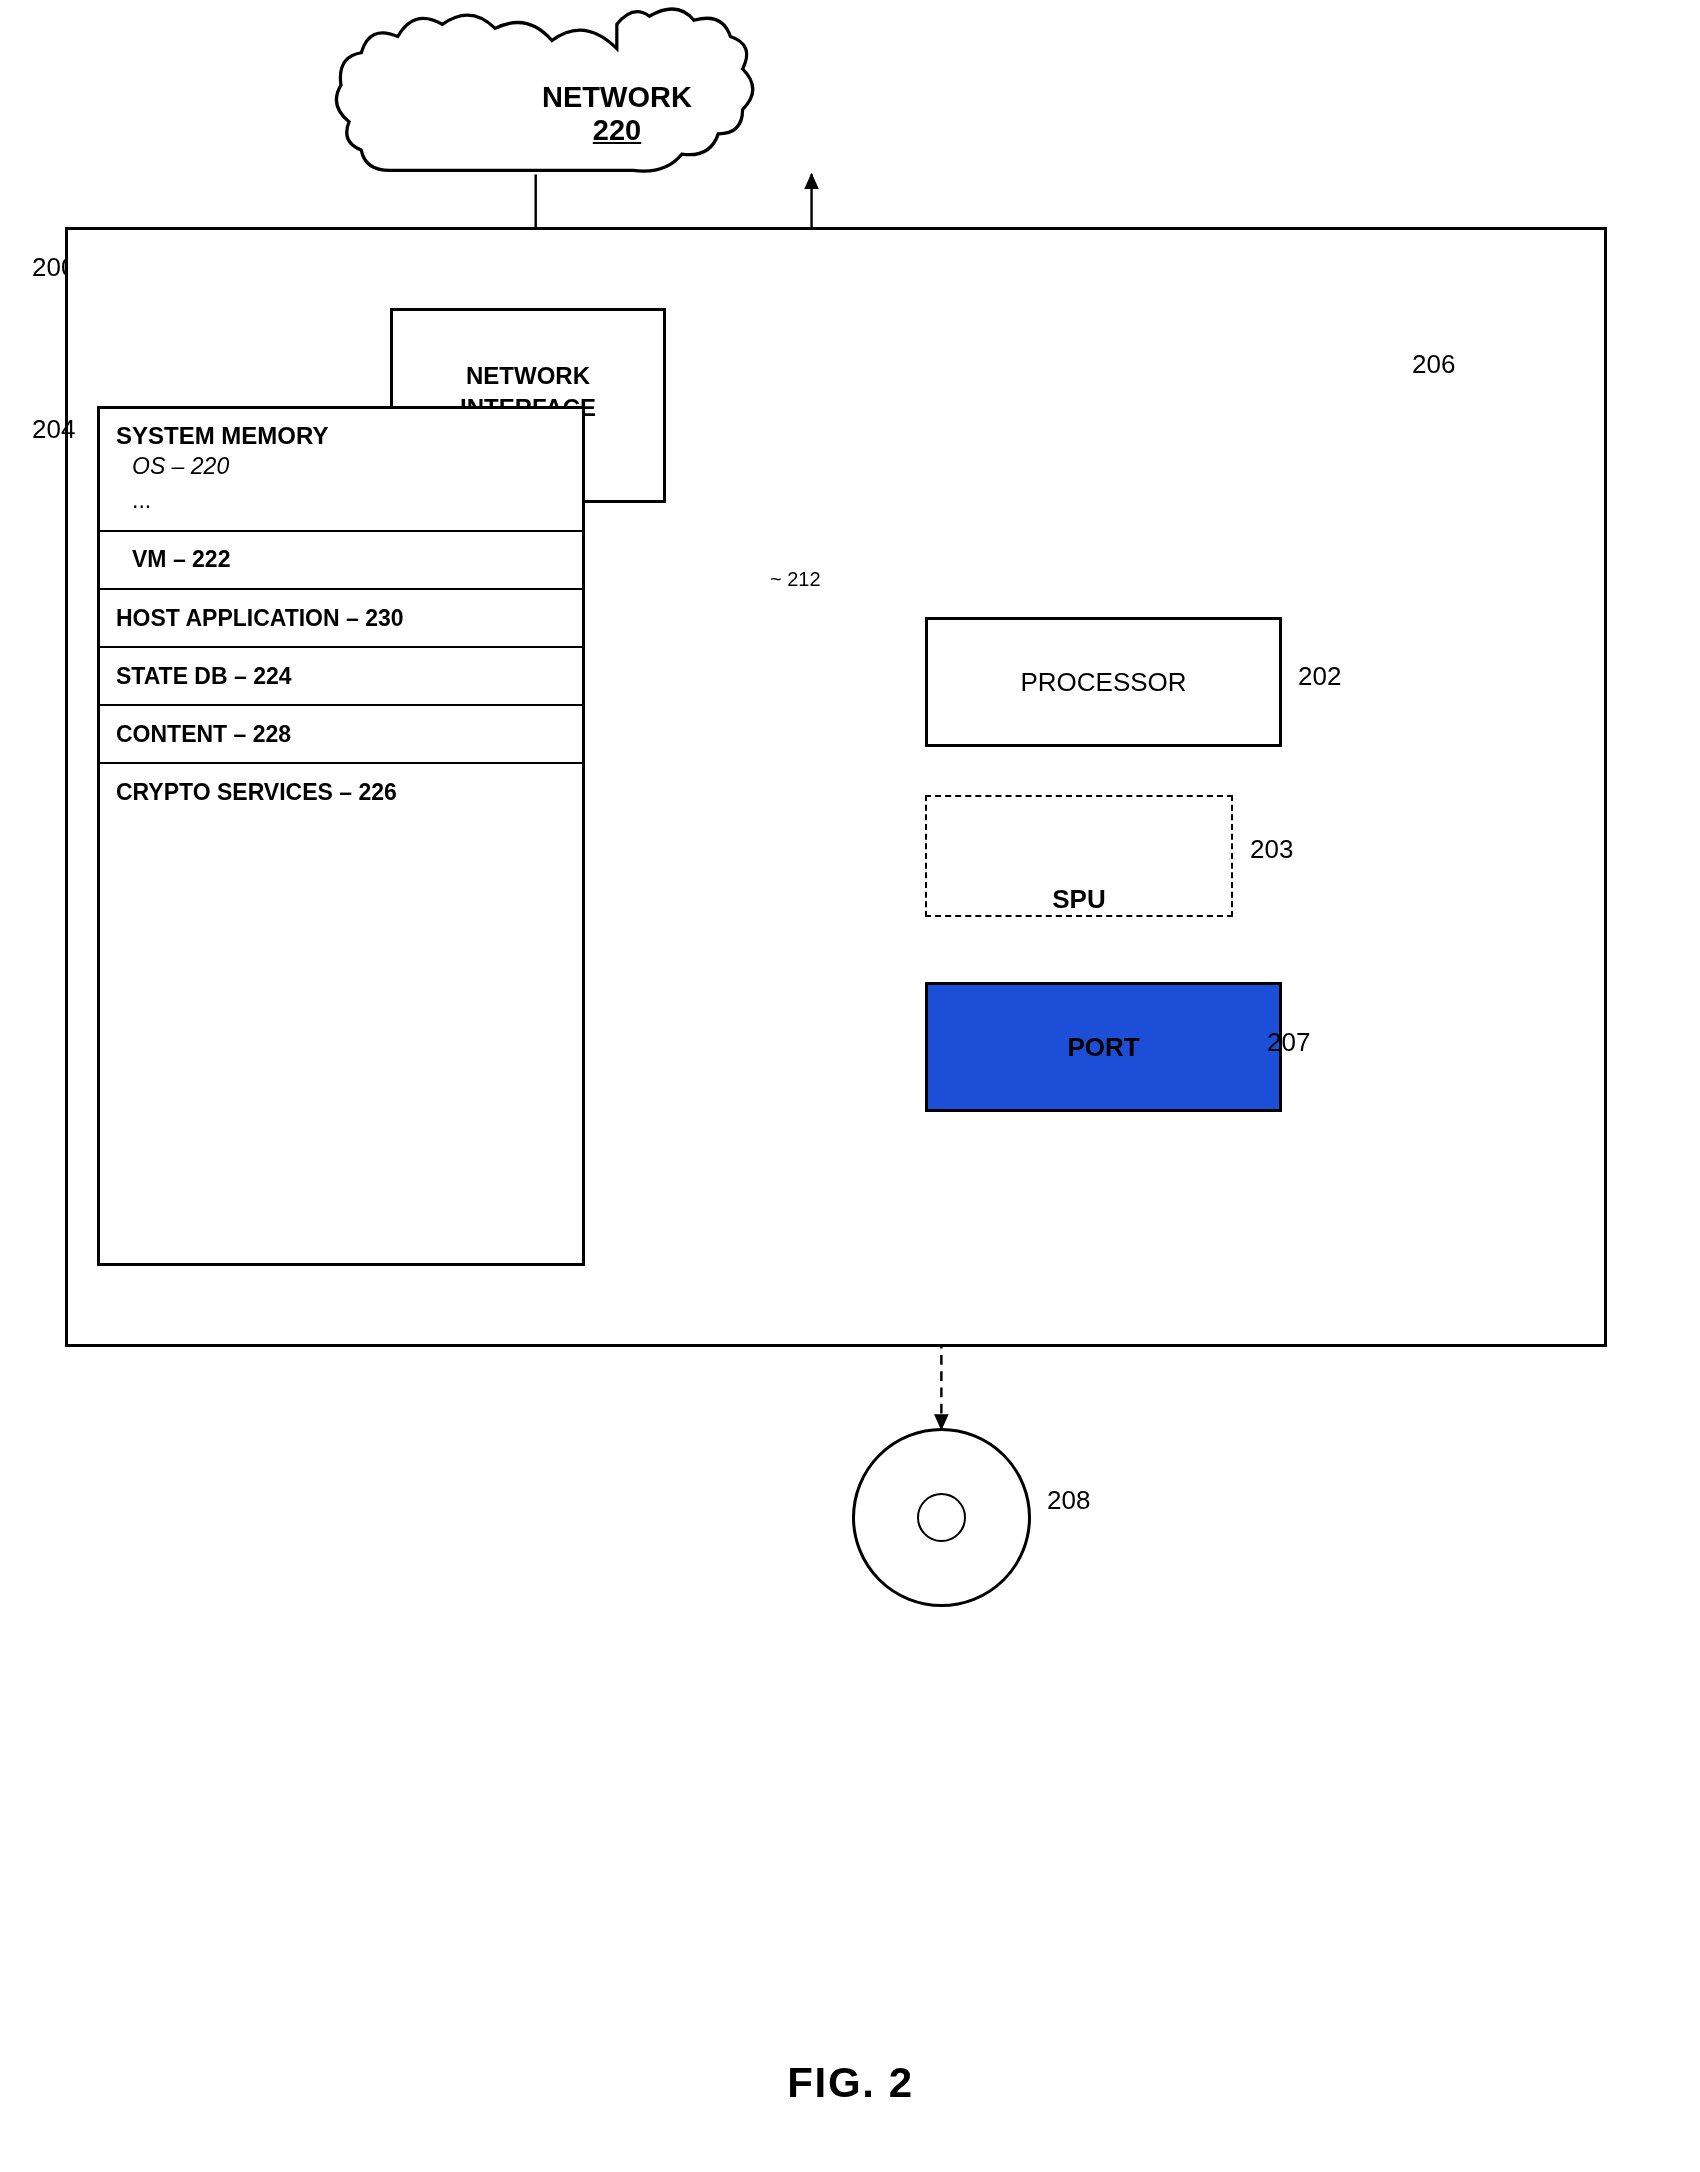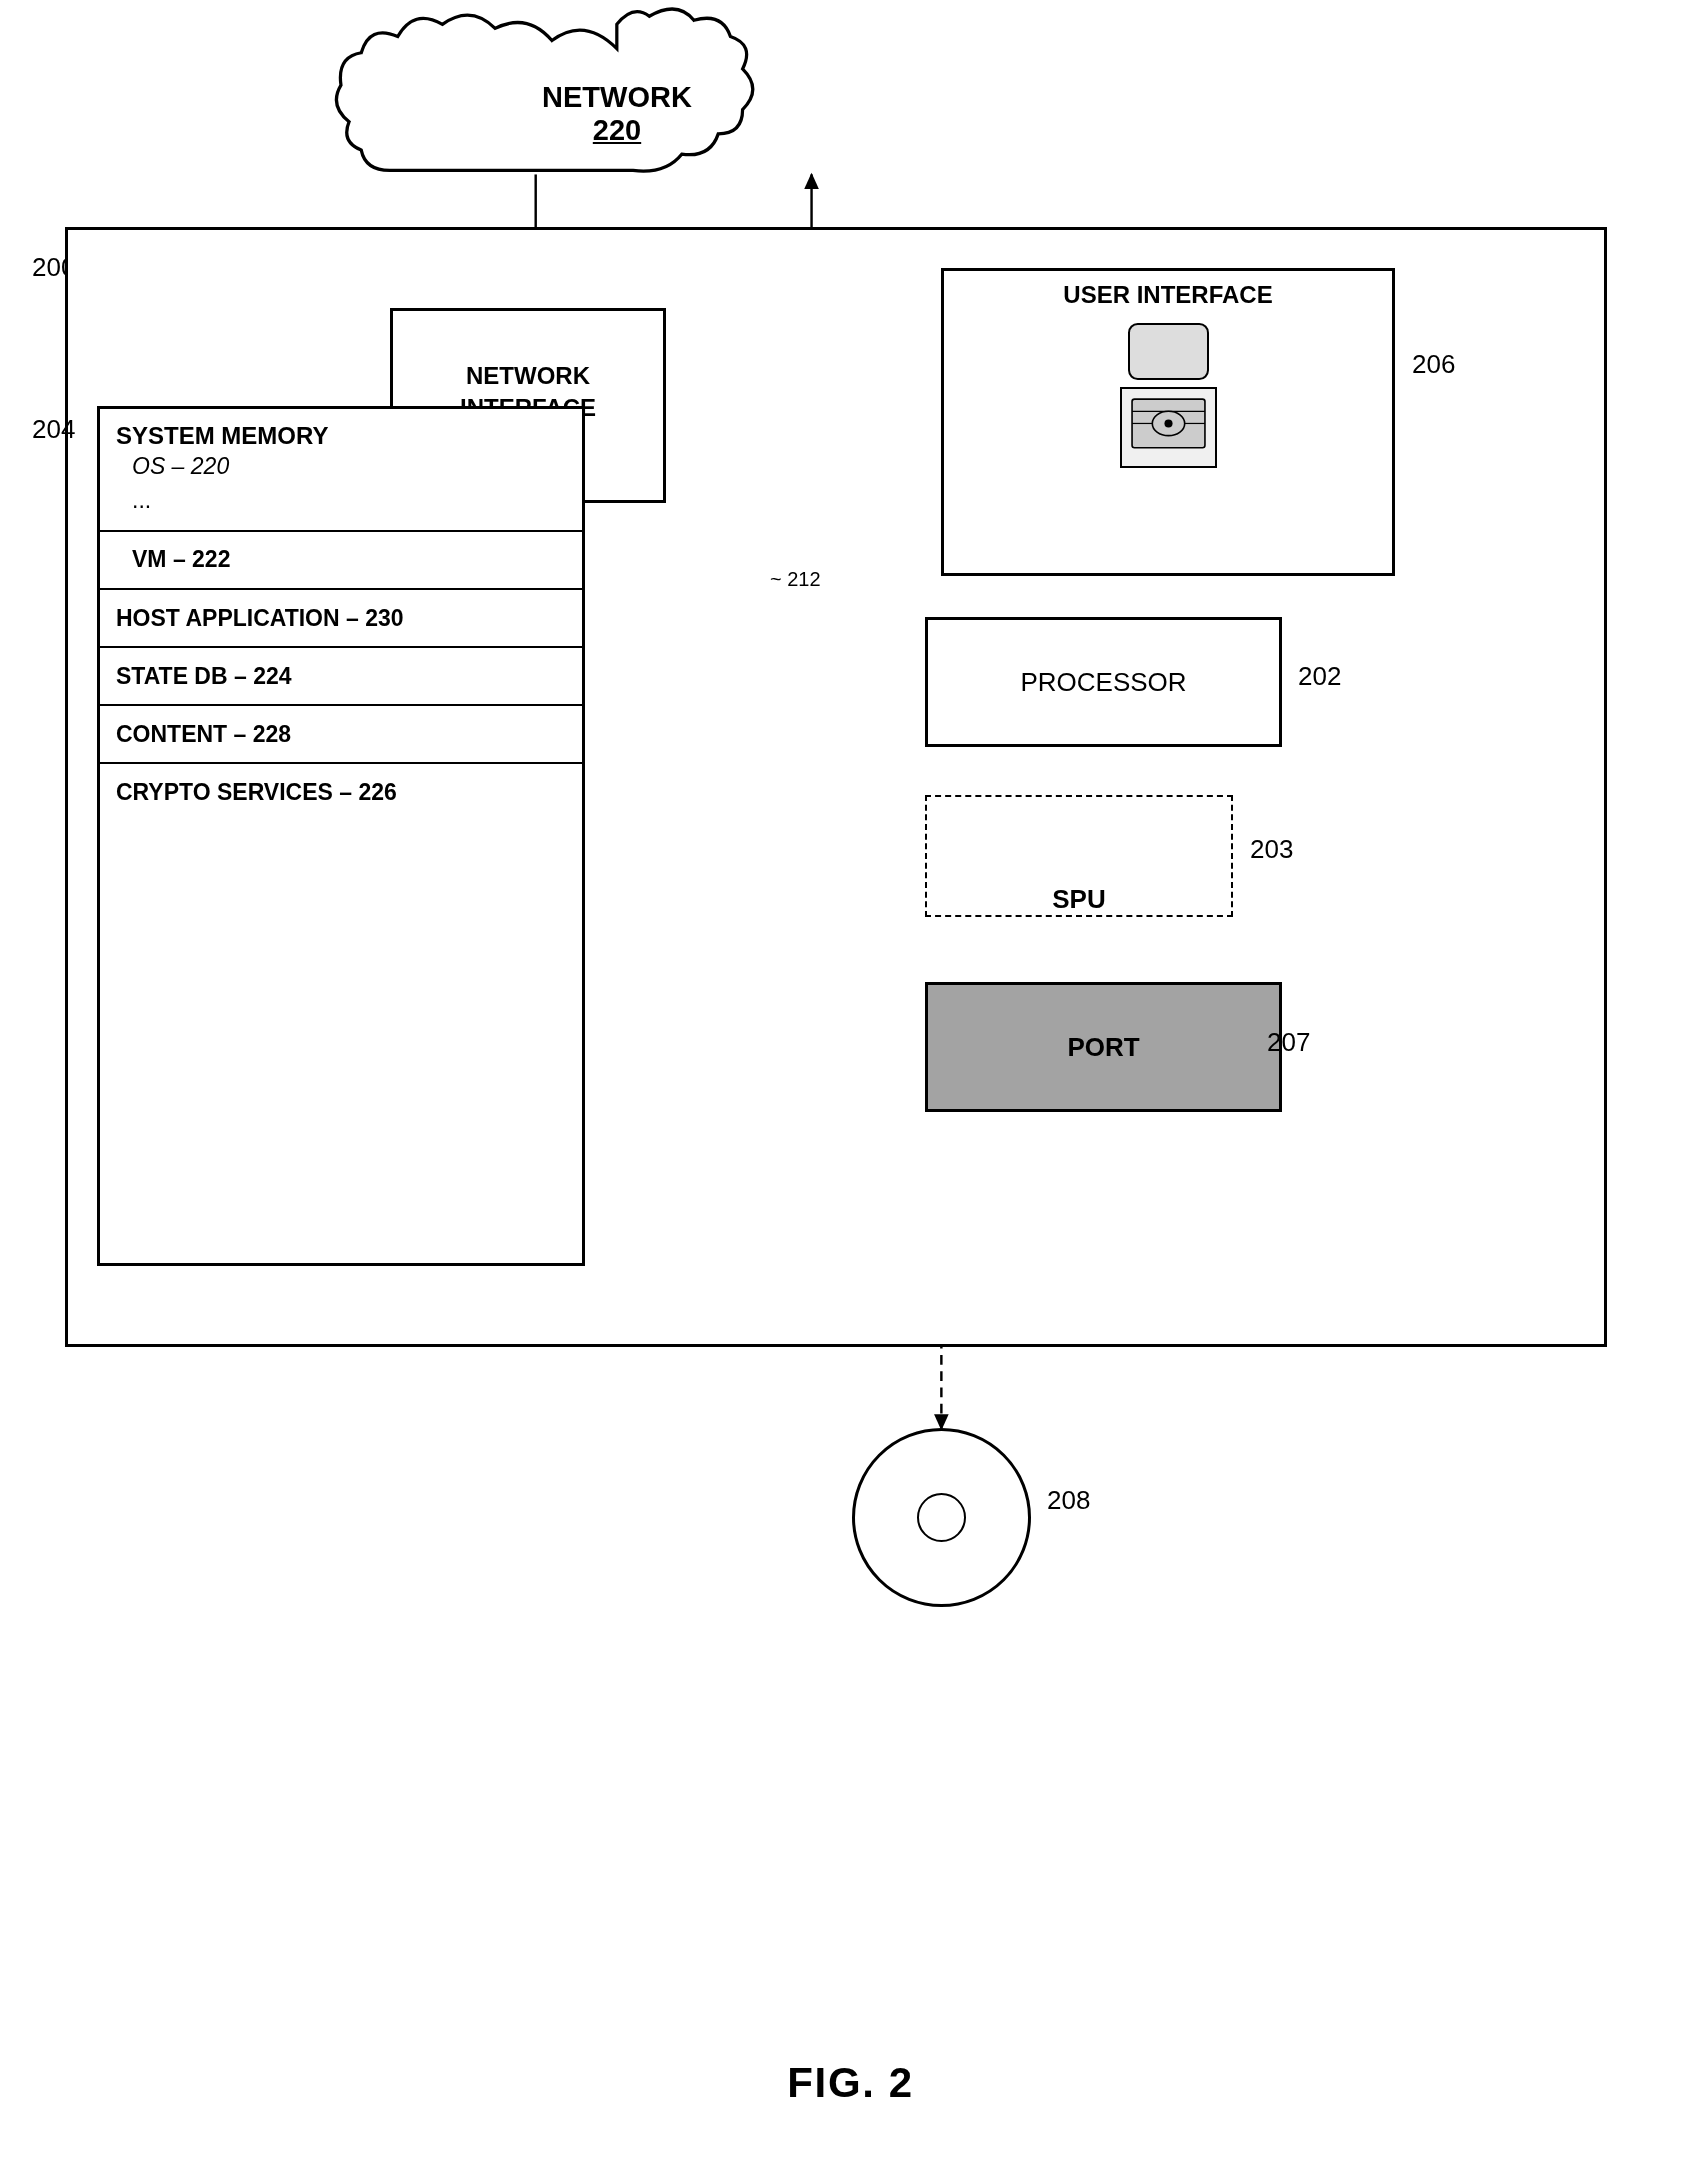--- a/index.html
+++ b/index.html
@@ -246,21 +246,21 @@
     }
 
     
     .port-box {
       position: absolute;
       top: 982px;
       left: 925px;
       width: 357px;
       height: 130px;
       border: 3.2px solid #000;
-      background: #a3a3a3;
+      background: #1d4ed8;
       display: flex;
       align-items: center;
       justify-content: center;
     }
 
     .port-label {
       font-size: 26px;
       font-weight: bold;
     }
 
@@ -402,38 +402,20 @@
 
   <div style="position:absolute; top:252px; left:32px; font-size:26px;">200</div>
 
   <div class="system-box"></div>
 
   <div class="network-interface-box">
     <div class="network-interface-box-text">NETWORK<br>INTERFACE</div>
     <div class="network-interface-box-num">210</div>
   </div>
 
-  <div class="user-interface-box">
-    <div class="user-interface-label">USER INTERFACE</div>
-    <div class="ui-content-area">
-
-      <div class="ui-screen-icon"></div>
-
-      <div class="ui-device-icon">
-        <svg width="81" height="65" viewBox="0 0 100 80">
-          <rect x="5" y="5" width="90" height="60" fill="#ccc" stroke="black" stroke-width="2" rx="3"></rect>
-          <ellipse cx="50" cy="35" rx="20" ry="15" fill="none" stroke="black" stroke-width="2"></ellipse>
-          <ellipse cx="50" cy="35" rx="5" ry="5" fill="black"></ellipse>
-          <line x1="5" y1="20" x2="95" y2="20" stroke="black" stroke-width="1.5"></line>
-          <line x1="5" y1="35" x2="30" y2="35" stroke="black" stroke-width="1.5"></line>
-          <line x1="70" y1="35" x2="95" y2="35" stroke="black" stroke-width="1.5"></line>
-        </svg>
-      </div>
-    </div>
-  </div>
 
   <div class="ref-206">206</div>
 
   <div class="ref-204">204</div>
 
   <div class="system-memory-box">
     <div class="system-memory-header">
       <div class="system-memory-title">SYSTEM MEMORY</div>
       <div class="system-memory-os">OS – 220</div>
       <div class="system-memory-dots">...</div>

